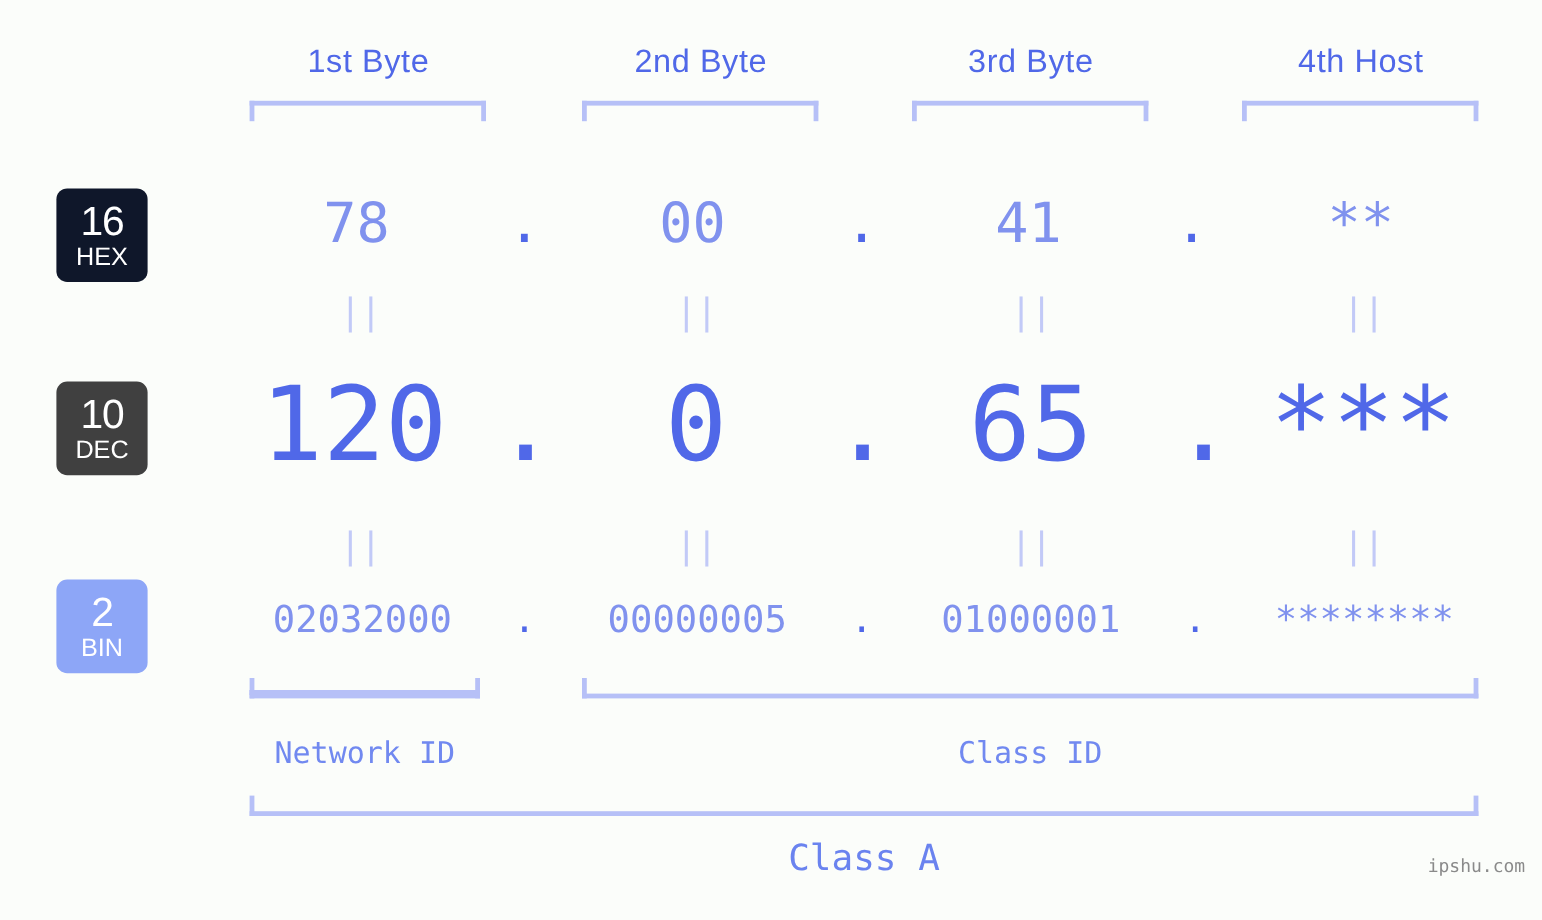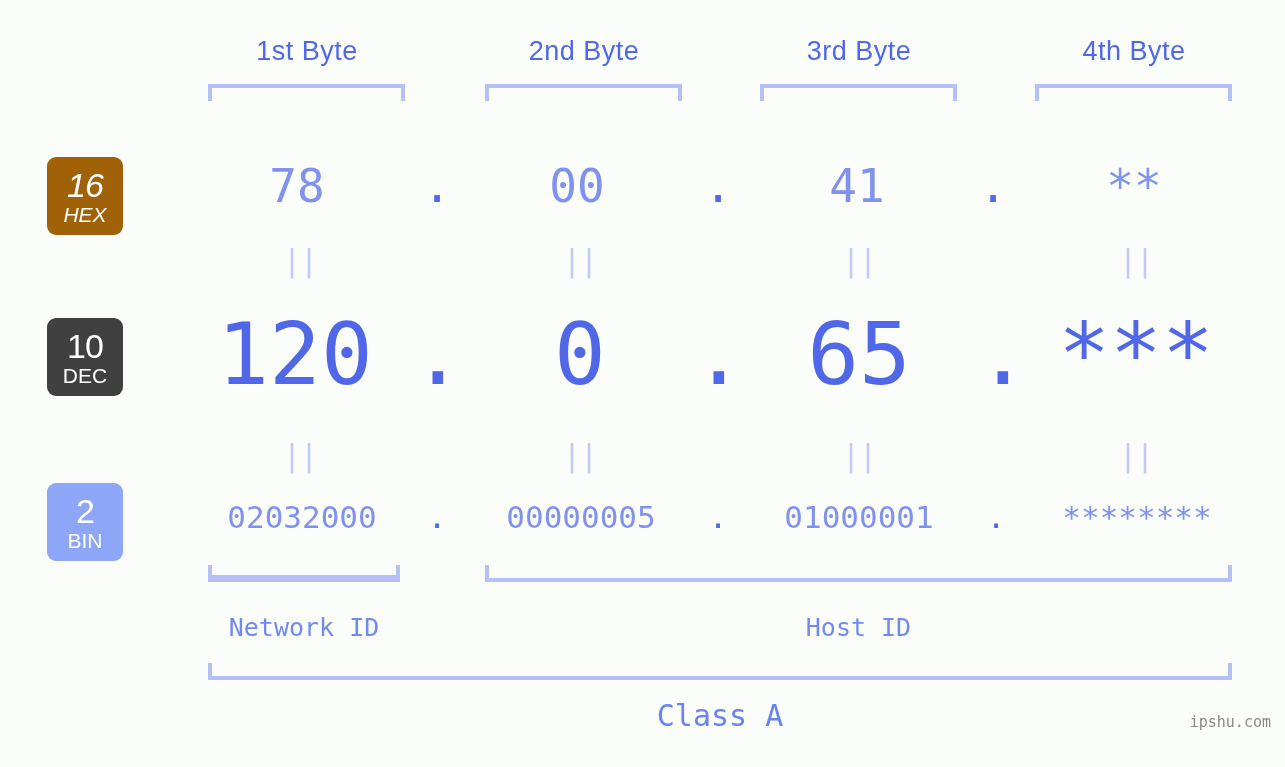--- a/index.html
+++ b/index.html
@@ -69,21 +69,21 @@
     line-height: 1;
   }
   .badge .num {
     font-size: 34px;
     letter-spacing: -1px;
   }
   .badge .nm {
     font-size: 21px;
     margin-top: 2px;
   }
-  .badge-hex { background: #a16207; top: 157px; font-style: italic; }
+  .badge-hex { background: #0f172a; top: 157px; }
   .badge-dec { background: #404040; top: 318px; }
   .badge-bin { background: #8da6f7; top: 483px; }
 
   
   .cell {
     position: absolute;
     text-align: center;
     white-space: nowrap;
     font-family: "DejaVu Sans Mono", monospace;
   }
@@ -167,21 +167,21 @@
   }
 </style>
 </head>
 <body>
 
 <div class="stage">
 
   <div class="byte-label" style="left:208px;">1st Byte</div>
   <div class="byte-label" style="left:485px;">2nd Byte</div>
   <div class="byte-label" style="left:760px;">3rd Byte</div>
-  <div class="byte-label" style="left:1035px;">4th Byte</div>
+  <div class="byte-label" style="left:1035px;">4th Host</div>
 
   <div class="bracket" style="left:208px; top:84px; width:197px;"></div>
   <div class="bracket" style="left:485px; top:84px; width:197px;"></div>
   <div class="bracket" style="left:760px; top:84px; width:197px;"></div>
   <div class="bracket" style="left:1035px; top:84px; width:197px;"></div>
 
   <div class="badge badge-hex">
     <span class="num">16</span>
     <span class="nm">HEX</span>
   </div>
@@ -231,21 +231,21 @@
     <div class="dot dot-bin" style="left:698px;">.</div>
     <div class="cell" style="left:760px;">01000001</div>
     <div class="dot dot-bin" style="left:976px;">.</div>
     <div class="cell" style="left:1038px;">********</div>
   </div>
 
   <div class="bracket-down" style="left:208px; top:565px; width:192px;"></div>
   <div class="bracket-down" style="left:485px; top:565px; width:747px;"></div>
 
   <div class="id-label" style="left:208px; top:613px; width:192px;">Network ID</div>
-  <div class="id-label" style="left:485px; top:613px; width:747px;">Host ID</div>
+  <div class="id-label" style="left:485px; top:613px; width:747px;">Class ID</div>
 
   <div class="bracket" style="left:208px; top:578px; width:192px; border-top:none; border-bottom:4px solid #b6c0f7; height:0px; top:575px;"></div>
 
   <div class="bracket-down" style="left:208px; top:663px; width:1024px;"></div>
   <div class="class-label" style="left:208px; top:698px; width:1024px;">Class A</div>
 
   <div class="watermark">ipshu.com</div>
 
 </div>
 

